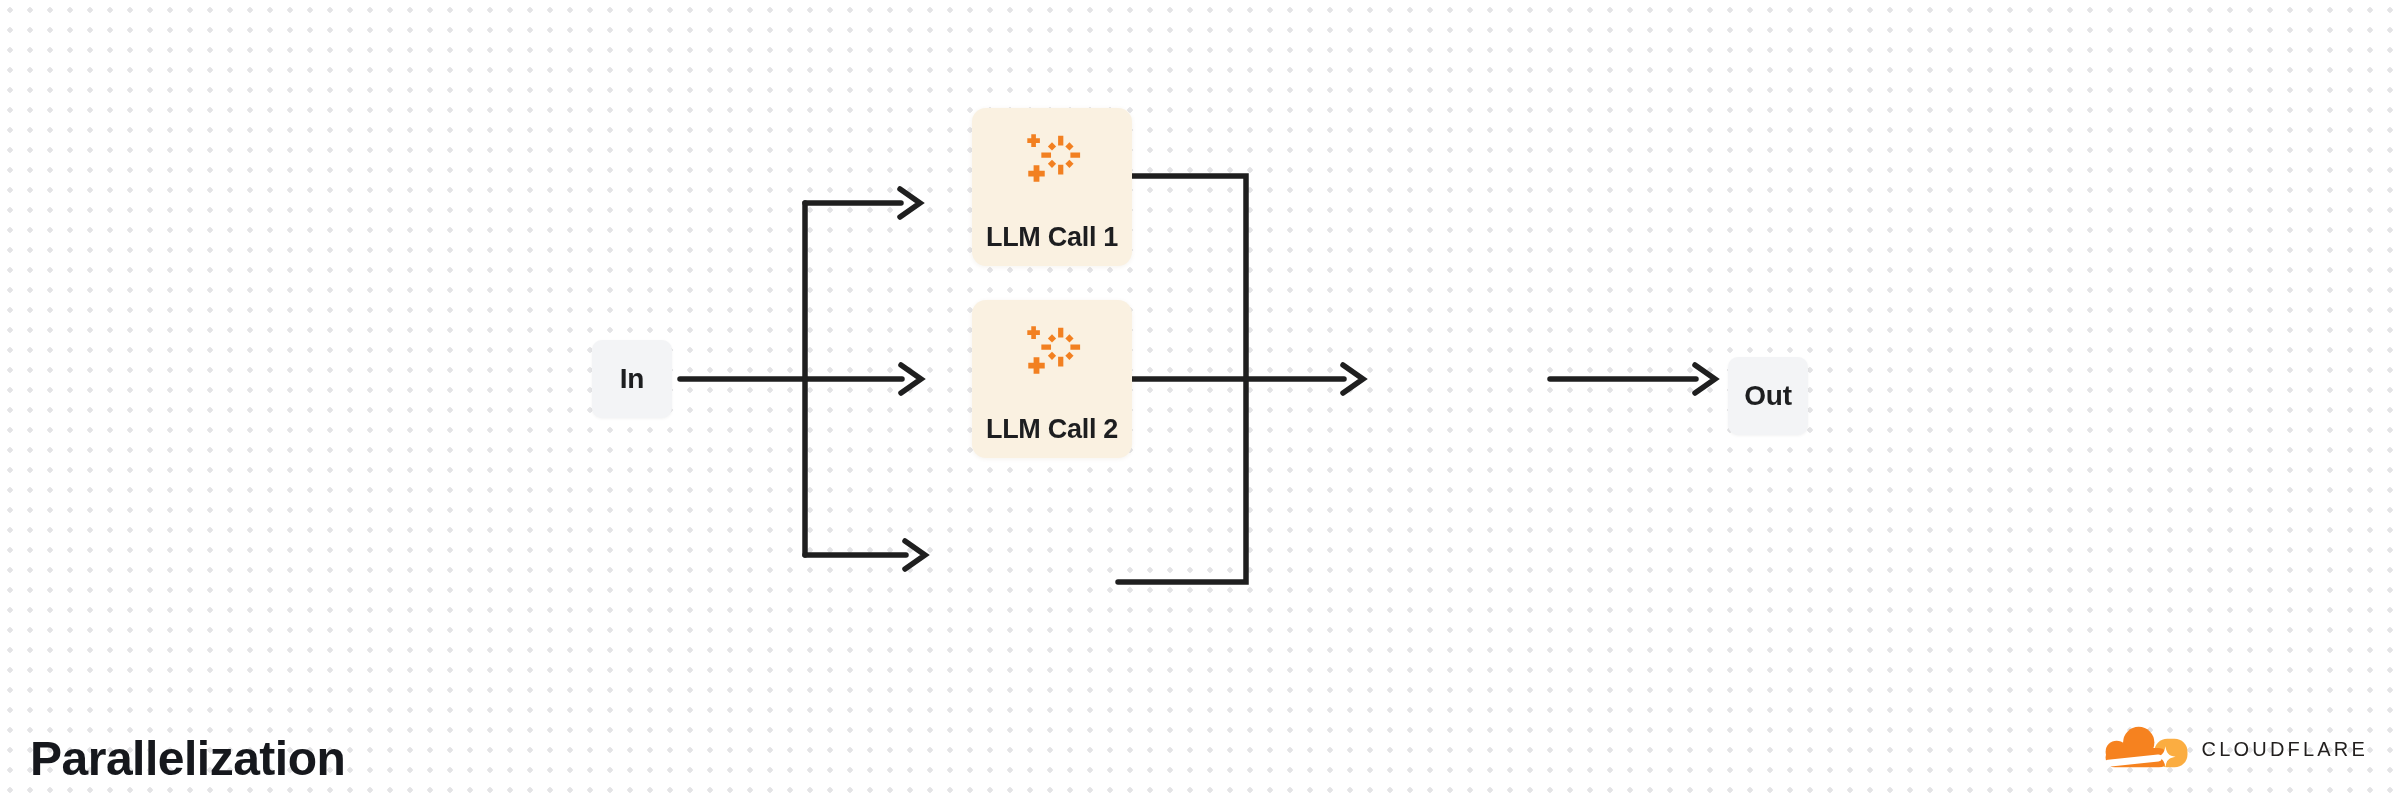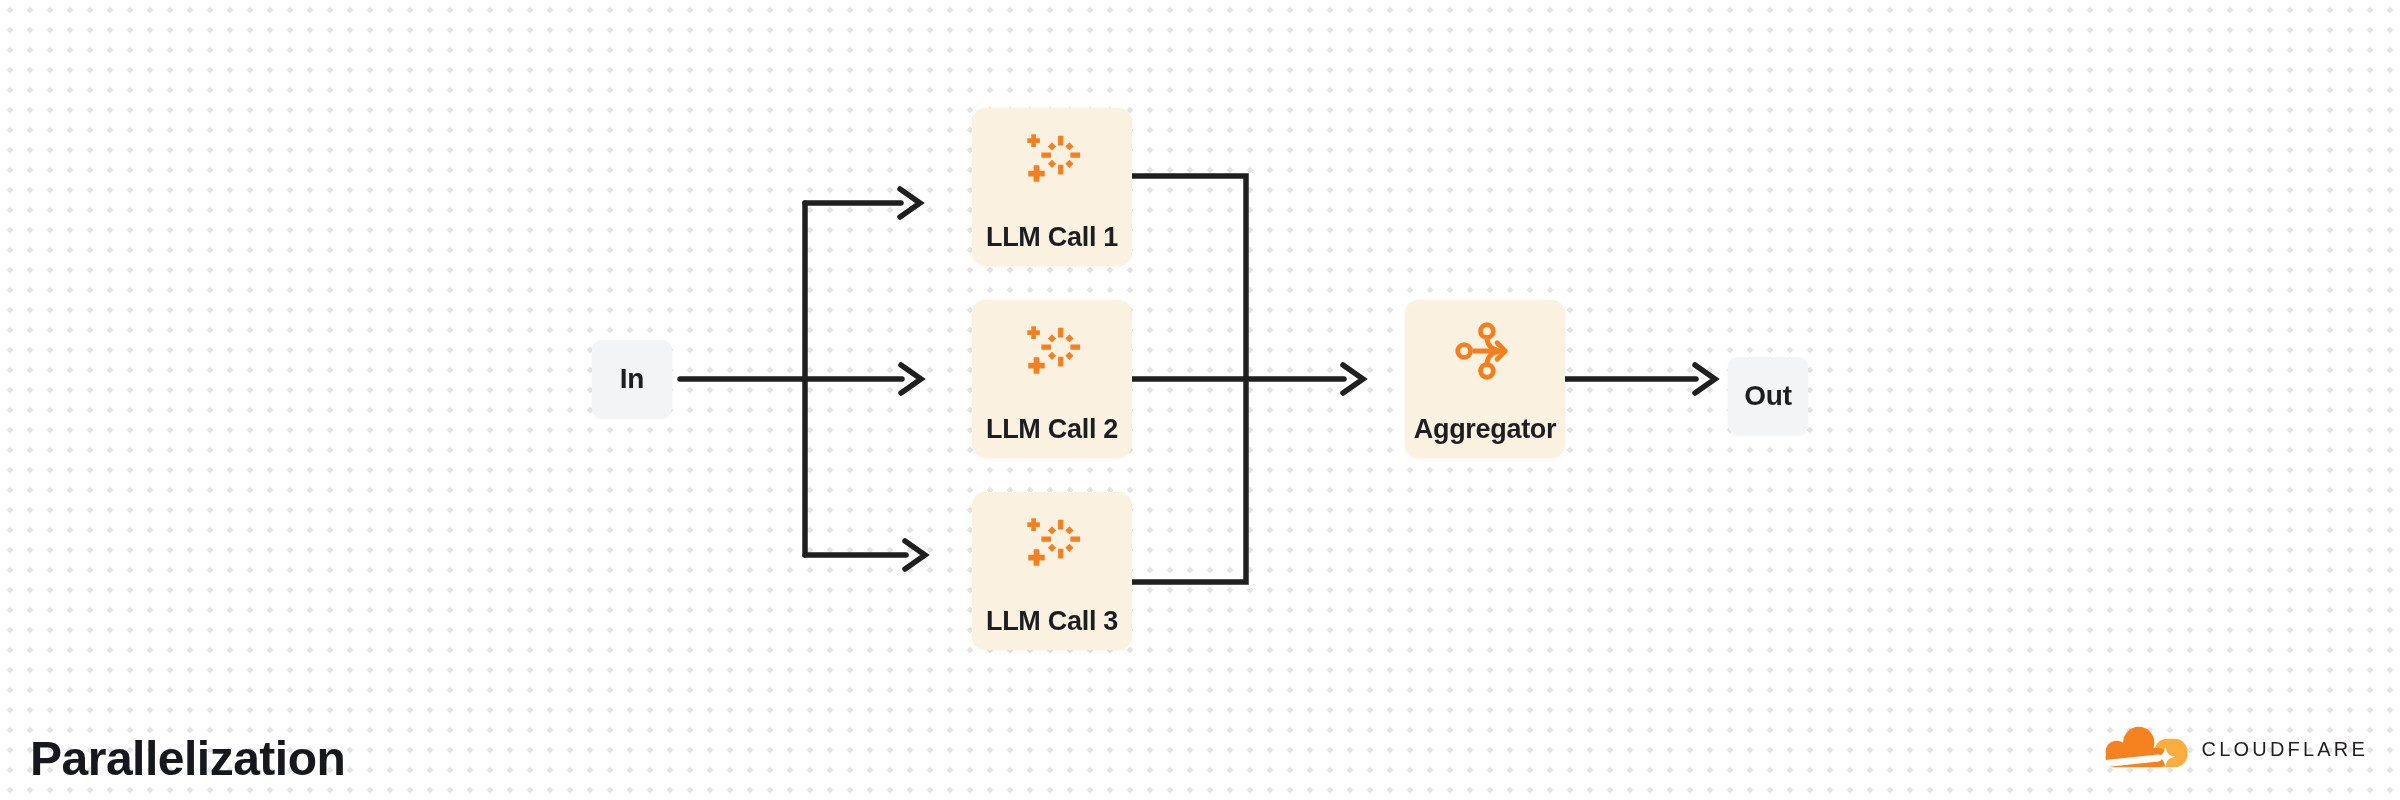--- a/index.html
+++ b/index.html
@@ -119,51 +119,21 @@
       <g fill="#F28021">
         <rect x="29" y="16" width="6" height="6" transform="rotate(45 32 19)"></rect>
         <rect x="47" y="16" width="6" height="6" transform="rotate(45 50 19)"></rect>
         <rect x="29" y="34" width="6" height="6" transform="rotate(45 32 37)"></rect>
         <rect x="47" y="34" width="6" height="6" transform="rotate(45 50 37)"></rect>
       </g>
     </svg>
     <span class="task-label">LLM Call 2</span>
   </div>
 
-  <div class="node task-node" id="llm-3">
-    <svg class="task-icon" viewBox="0 0 64 64" aria-hidden="true">
-      <g stroke="#F28021" fill="none">
-        <path d="M13 6.5 V19.5 M6.5 13 H19.5" stroke-width="4.8"></path>
-        <path d="M16 38.5 V55.5 M7.5 47 H24.5" stroke-width="6"></path>
-        <path d="M41 8 V18 M41 38 V48 M21 28 H31 M51 28 H61" stroke-width="5.4"></path>
-      </g>
-      <g fill="#F28021">
-        <rect x="29" y="16" width="6" height="6" transform="rotate(45 32 19)"></rect>
-        <rect x="47" y="16" width="6" height="6" transform="rotate(45 50 19)"></rect>
-        <rect x="29" y="34" width="6" height="6" transform="rotate(45 32 37)"></rect>
-        <rect x="47" y="34" width="6" height="6" transform="rotate(45 50 37)"></rect>
-      </g>
-    </svg>
-    <span class="task-label">LLM Call 3</span>
-  </div>
 
-  <div class="node task-node" id="node-aggregator">
-    <svg class="task-icon" viewBox="0 0 64 64" aria-hidden="true">
-      <g fill="none" stroke="#F28021" stroke-width="5">
-        <circle cx="34" cy="11.5" r="6.6"></circle>
-        <circle cx="10.5" cy="32" r="6.6"></circle>
-        <circle cx="34" cy="52.5" r="6.6"></circle>
-        <path d="M19.5 32 H52"></path>
-        <path d="M34 18.5 C34.5 25.5 37.5 30.2 46 31.4"></path>
-        <path d="M34 45.5 C34.5 38.5 37.5 33.8 46 32.6"></path>
-        <path d="M44.5 23.5 L53 32 L44.5 40.5" stroke-linecap="round" stroke-linejoin="round"></path>
-      </g>
-    </svg>
-    <span class="task-label">Aggregator</span>
-  </div>
 
   <div class="node io-node" id="node-out">
     <span class="io-label">Out</span>
   </div>
 
   <div class="diagram-title">Parallelization</div>
 
   <div class="brand-logo">
     <svg class="brand-cloud" viewBox="0 0 100 54" aria-hidden="true">
 

